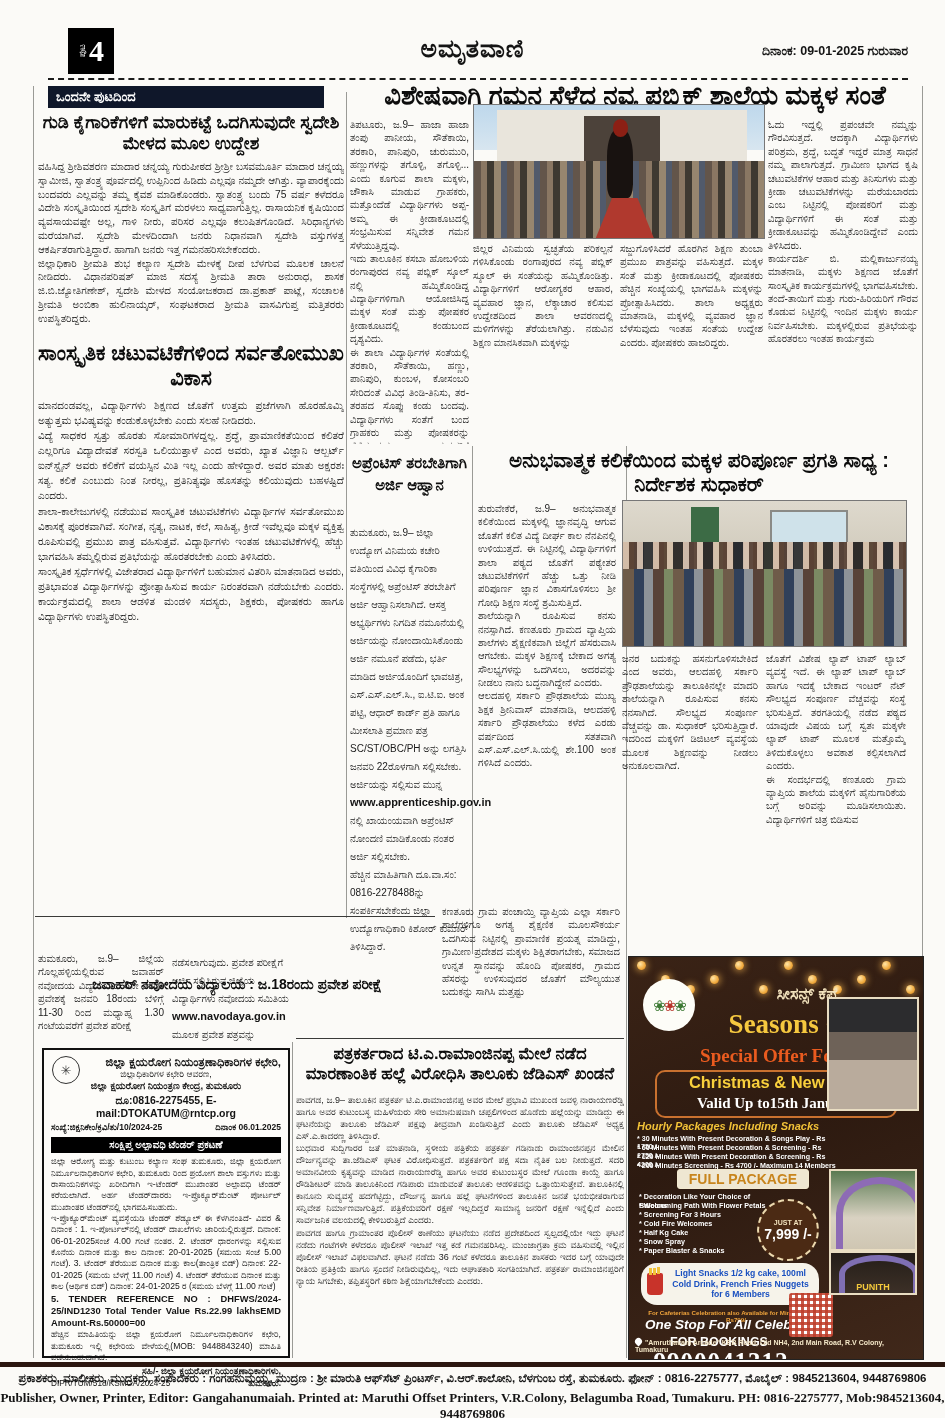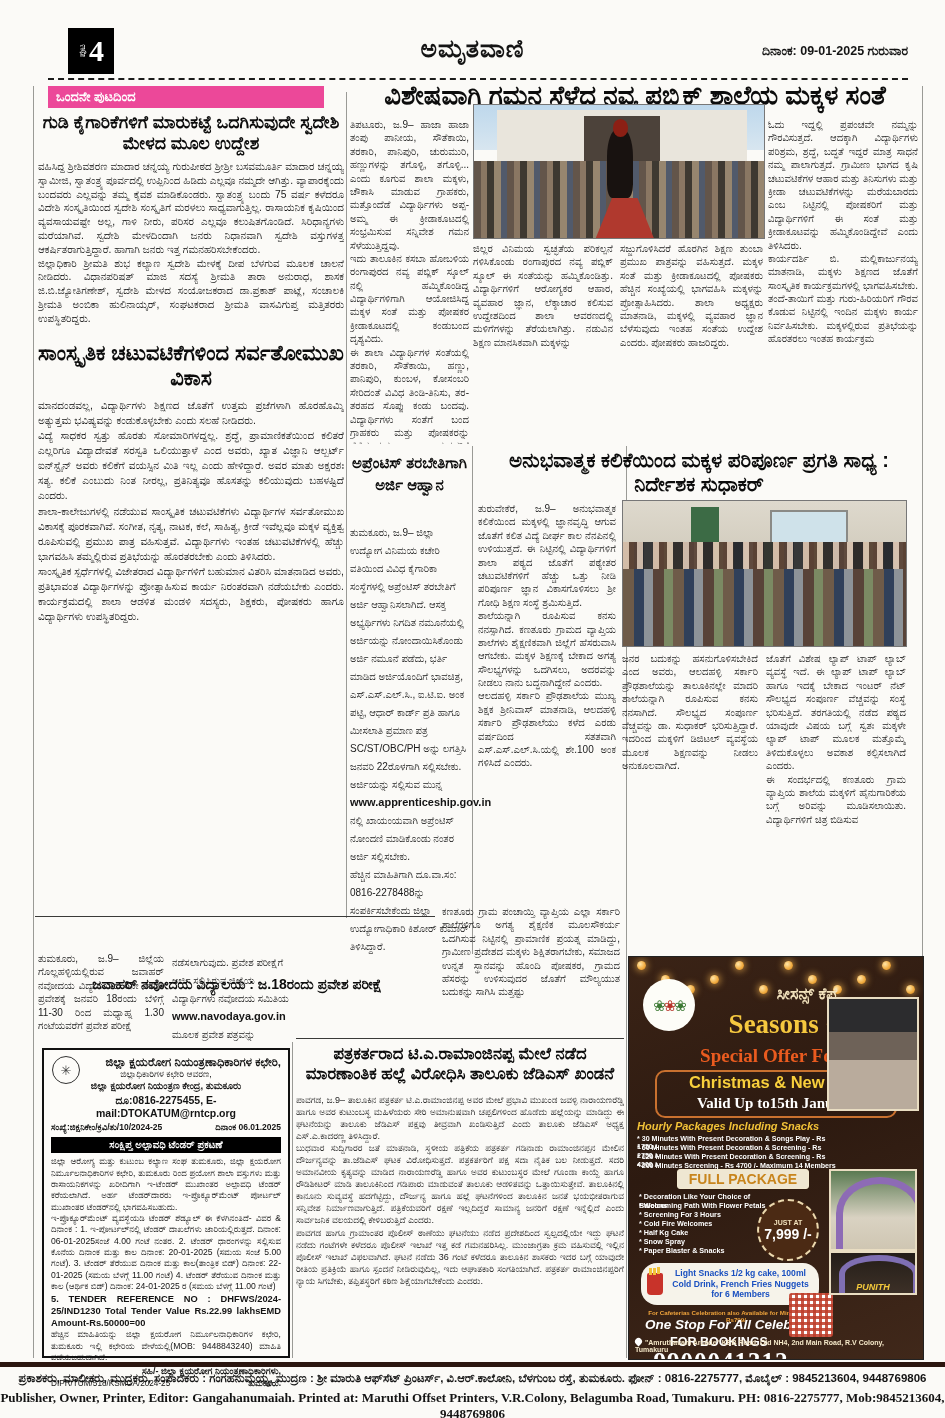--- a/index.html
+++ b/index.html
@@ -5,21 +5,21 @@
   html,body{margin:0;padding:0;background:#e9e7e2;}
   #page{position:relative;width:945px;height:1418px;background:#fbfaf7;margin:0 auto;overflow:hidden;
         font-family:"Liberation Sans",sans-serif;color:#141414;}
   .abs{position:absolute;}
   .b{font-size:10px;line-height:1.34;text-align:justify;color:#1a1a1a;white-space:pre-line;overflow:hidden;}
   .b.small{font-size:9px;}
   .hd{font-weight:bold;color:#0c0c0c;text-align:center;line-height:1.2;}
   .vrule{position:absolute;width:1px;background:#9a9a96;}
   .hrule{position:absolute;height:1px;background:#3a3a38;}
   .dashed{border-top:2px dashed #1c1c1c;}
-  .tagbox{background:#ec4899;color:#fff;font-weight:bold;font-size:13px;line-height:22px;padding-left:8px;}
+  .tagbox{background:#0f172a;color:#fff;font-weight:bold;font-size:13px;line-height:22px;padding-left:8px;}
   .pagebox{background:#000;color:#fff;display:flex;align-items:center;justify-content:center;gap:2px;}
   .pagebox .pn{font-size:30px;font-weight:bold;font-family:"Liberation Serif",serif;}
   .pagebox .pl{font-size:9px;writing-mode:vertical-rl;transform:rotate(180deg);line-height:1;}
   .masthead{font-size:25px;font-weight:bold;text-align:center;letter-spacing:1px;}
   .dateline{font-size:12.5px;font-weight:bold;text-align:right;}
   .photo{position:absolute;overflow:hidden;border:1px solid #777;}
   
   .ph1-sky{position:absolute;left:0;top:0;right:0;height:34%;background:linear-gradient(#bed8ec,#d8e6f0);}
   .ph1-bld{position:absolute;left:8%;top:4%;right:6%;height:52%;background:#e9e5dc;}
   .ph1-door{position:absolute;left:38%;top:8%;width:26%;height:48%;background:#4c423a;}
@@ -87,21 +87,21 @@
   .fries:before{content:"";position:absolute;left:2px;top:-5px;width:3px;height:7px;background:#f2c238;box-shadow:4px 0 0 #f2c238,8px -1px 0 #f2c238;}
   .ad-minbill{position:absolute;left:8px;top:352px;width:200px;color:#f0a43c;font-weight:bold;font-size:6.2px;text-align:center;}
   .ad-onestop{position:absolute;left:0px;top:360px;width:216px;color:#fff;font-weight:bold;font-style:italic;font-size:13.5px;text-align:center;}
   .ad-book{position:absolute;left:0px;top:378px;width:180px;color:#fff;font-weight:bold;font-size:12.5px;text-align:center;}
   .ad-phone{position:absolute;left:2px;top:391px;width:180px;color:#fff;font-weight:bold;font-size:25px;letter-spacing:1px;text-align:center;font-family:"Liberation Serif",serif;}
   .ad-qr{position:absolute;left:160px;top:336px;width:44px;height:44px;background:#fff;border-radius:3px;
       background-image:repeating-linear-gradient(0deg,rgba(190,60,40,.85) 0 3px,transparent 3px 6px),
                        repeating-linear-gradient(90deg,rgba(190,60,40,.85) 0 3px,transparent 3px 6px);}
   .ad-addr{position:absolute;left:6px;top:381px;right:4px;color:#f5e8c8;font-weight:bold;font-size:7px;}
   .pin{display:inline-block;width:7px;height:7px;background:#fff;border-radius:50% 50% 50% 0;transform:rotate(-45deg);margin-right:3px;}
-  .ad-img{position:absolute;border:2px solid #e9ddc2;overflow:hidden;font-style:italic;}
+  .ad-img{position:absolute;border:2px solid #e9ddc2;overflow:hidden;}
   .ad-img.venue{background:linear-gradient(#2c2c2e 0 30%,#6e6258 30% 55%,#b9ab9c 55% 100%);}
   .ad-img.arch{background:linear-gradient(#5a7a52,#d9d2c2 60%,#cfc6b2);}
   .ad-img.arch:before{content:"";position:absolute;left:6%;top:8%;width:88%;height:84%;border:7px solid #8d6bb5;border-bottom:none;border-radius:50% 50% 0 0;}
   .ad-img.punith{background:linear-gradient(#241d18,#3c3027);}
   .ad-img.punith:before{content:"";position:absolute;left:10%;top:6%;width:80%;height:80%;border:6px solid #7f6fb3;border-bottom:none;border-radius:50% 50% 0 0;}
   .punith-label{position:absolute;left:0;bottom:1px;width:100%;text-align:center;color:#f3c93c;font-weight:bold;font-size:9px;}
   .link{font-weight:bold;font-size:11px;}
   .footer-bar{position:absolute;left:0;width:945px;height:5px;background:#2b160f;}
   .footer-kn{position:absolute;left:0;width:945px;text-align:center;font-weight:bold;font-size:11.5px;}
   .footer-en{position:absolute;left:0;width:945px;text-align:center;font-weight:bold;font-size:13px;font-family:"Liberation Serif",serif;}

